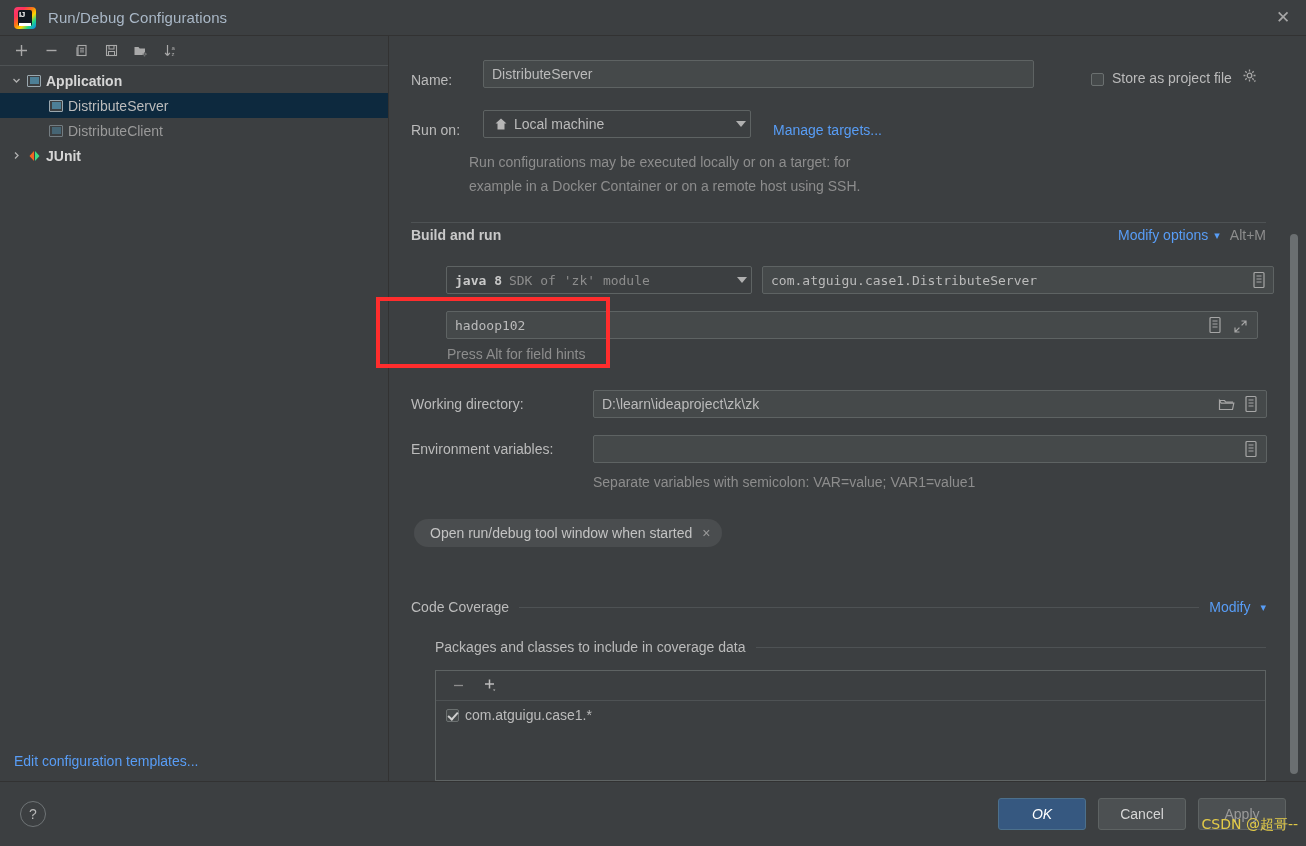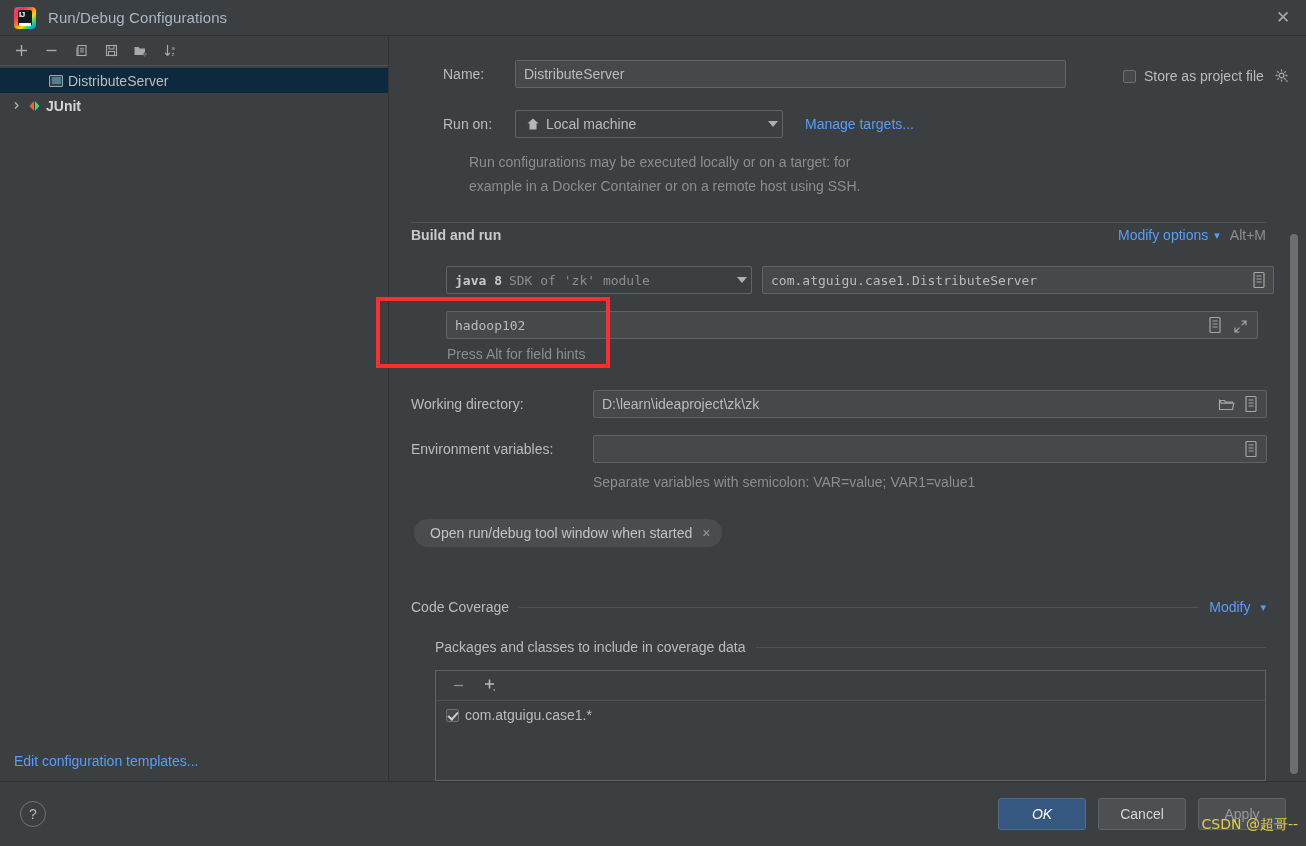--- a/index.html
+++ b/index.html
@@ -87,21 +87,21 @@
   .edit-templates {
     position: absolute; left: 14px; bottom: 12px;
     color: #589df6; font-size: 14px;
   }
 
   
   .right-panel {
     position: absolute; left: 389px; top: 36px; width: 917px; height: 745px;
     background: #3c3f41; overflow: hidden;
   }
-  .form-row { display: flex; align-items: center; margin-left: 32px; }
+  .form-row { display: flex; align-items: flex-end; }
 
   .lbl { color: #bbbbbb; font-size: 14px; }
 
   .txtfield {
     background: #45494a; border: 1px solid #5e6363; border-radius: 2px;
     height: 28px; color: #bbbbbb; font-size: 14px;
     display: flex; align-items: center; padding: 0 8px;
     position: relative;
   }
   .txtfield.mono { font-family: "DejaVu Sans Mono", monospace; font-size: 13px; }
@@ -244,29 +244,47 @@
         <svg width="16" height="15" viewBox="0 0 16 15">
           <path d="M4.5 2v10M4.5 12.5l-2.4-2.6M4.5 12.5l2.4-2.6" stroke="#a9a9a9" stroke-width="1.2" fill="none"></path>
           <text x="8.5" y="7" font-size="6" fill="#a9a9a9" font-family="sans-serif">a</text>
           <text x="8.5" y="13" font-size="6" fill="#a9a9a9" font-family="sans-serif">z</text>
         </svg>
       </div>
     </div>
 
     <div class="tree">
 
+      <div class="tree-row group">
+        <span class="twisty">
+          <svg width="9" height="9" viewBox="0 0 9 9">
+              <path d="M1.5 3l3 3 3-3" stroke="#b0b0b0" stroke-width="1.3" fill="none"></path>
+            </svg>
+        </span>
+        <span class="node-icon">
+            <span class="app-icon"></span>
+          </span>
+        <span class="node-label">Application</span>
+      </div>
 
       <div class="tree-row child selected">
         <span class="child-indent"></span>
         <span class="node-icon">
             <span class="app-icon"></span>
           </span>
         <span class="node-label">DistributeServer</span>
       </div>
 
+      <div class="tree-row child dim">
+        <span class="child-indent"></span>
+        <span class="node-icon">
+            <span class="app-icon" style="opacity:.6"></span>
+          </span>
+        <span class="node-label">DistributeClient</span>
+      </div>
 
       <div class="tree-row group">
         <span class="twisty">
           <svg width="9" height="9" viewBox="0 0 9 9">
               <path d="M3 1.5l3 3-3 3" stroke="#b0b0b0" stroke-width="1.3" fill="none"></path>
             </svg>
         </span>
         <span class="node-icon">
           <svg width="15" height="14" viewBox="0 0 15 14">
             <path d="M7 2 L2.5 7 L7 12 Z" fill="#f26522"></path>

